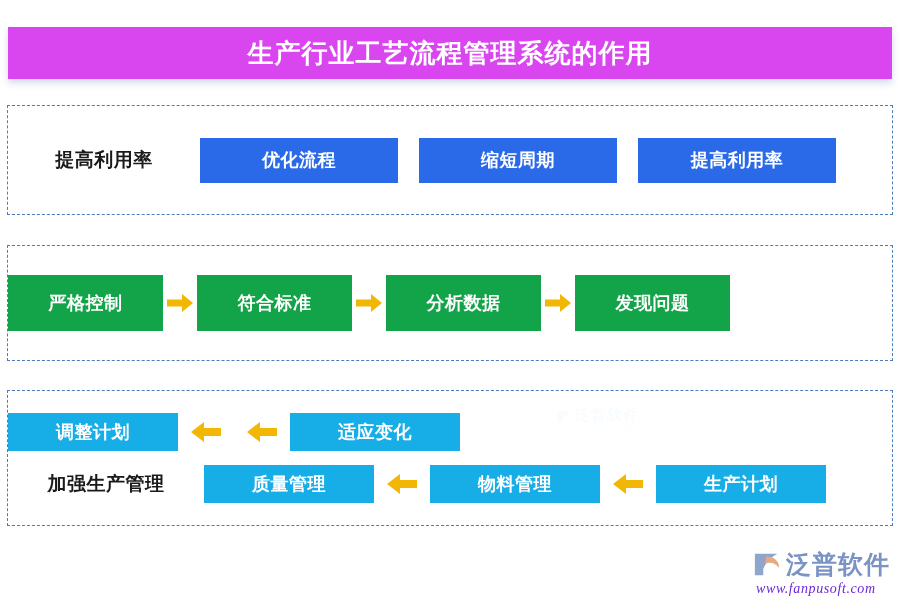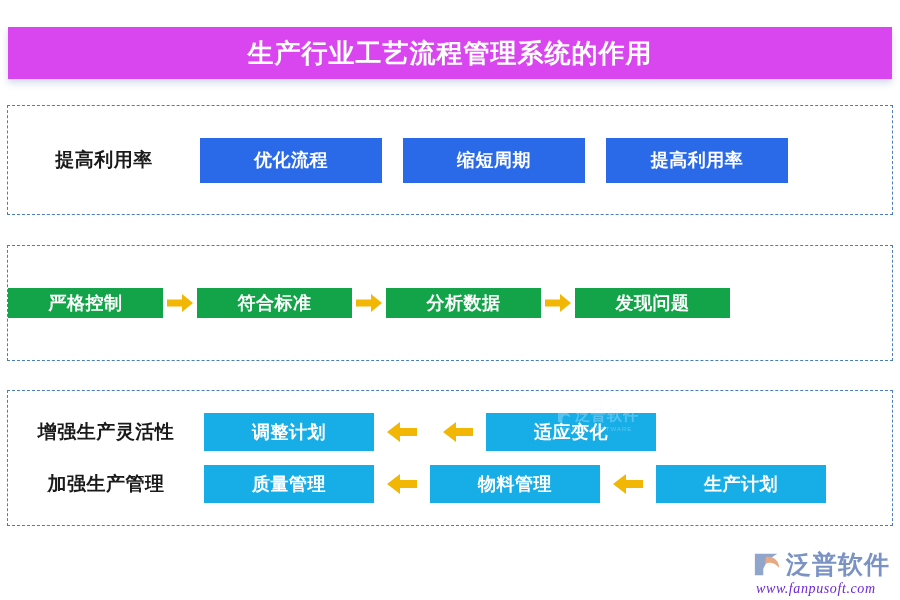--- a/index.html
+++ b/index.html
@@ -90,31 +90,31 @@
     align-items: center;
     justify-content: center;
     white-space: nowrap;
     letter-spacing: 0.5px;
     box-sizing: border-box;
   }
 
   
   #section-1 .node {
     background: #2a6ae8;
-    width: 182px;
+    width: 198px;
     height: 45px;
     margin-right: 21px;
   }
   #section-1 .node:last-child { margin-right: 0; }
 
   
   #section-2 .node {
     background: #13a349;
     width: 155px;
-    height: 30px;
+    height: 56px;
   }
   #section-2 .arrow-slot {
     width: 34px;
     display: flex;
     align-items: center;
     justify-content: center;
   }
 
   
   #section-3 .node {
@@ -232,21 +232,20 @@
       </div>
       <div class="node">发现问题</div>
     </div>
   </div>
 </div>
 
 <div class="section" id="section-3">
   <div class="rows">
 
     <div class="row">
-      <div class="row-label">增强生产灵活性</div>
       <div class="boxes">
         <div class="node">调整计划</div>
         <div class="arrow-slot">
           <svg class="arrow-icon" width="30" height="22" viewBox="0 0 30 22">
             <polygon points="30,7 13,7 13,1 0,11 13,21 13,15 30,15" fill="#f2b705"></polygon>
           </svg>
         </div>
         <div class="arrow-slot">
           <svg class="arrow-icon" width="30" height="22" viewBox="0 0 30 22">
             <polygon points="30,7 13,7 13,1 0,11 13,21 13,15 30,15" fill="#f2b705"></polygon>

